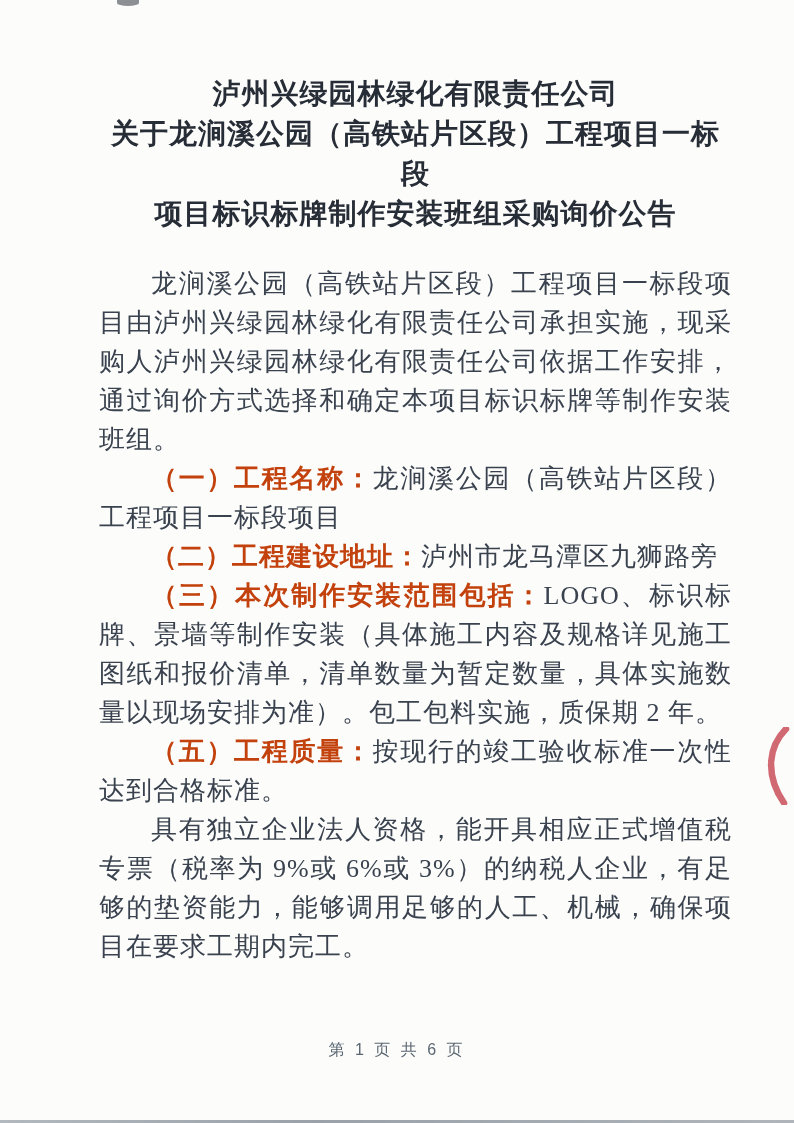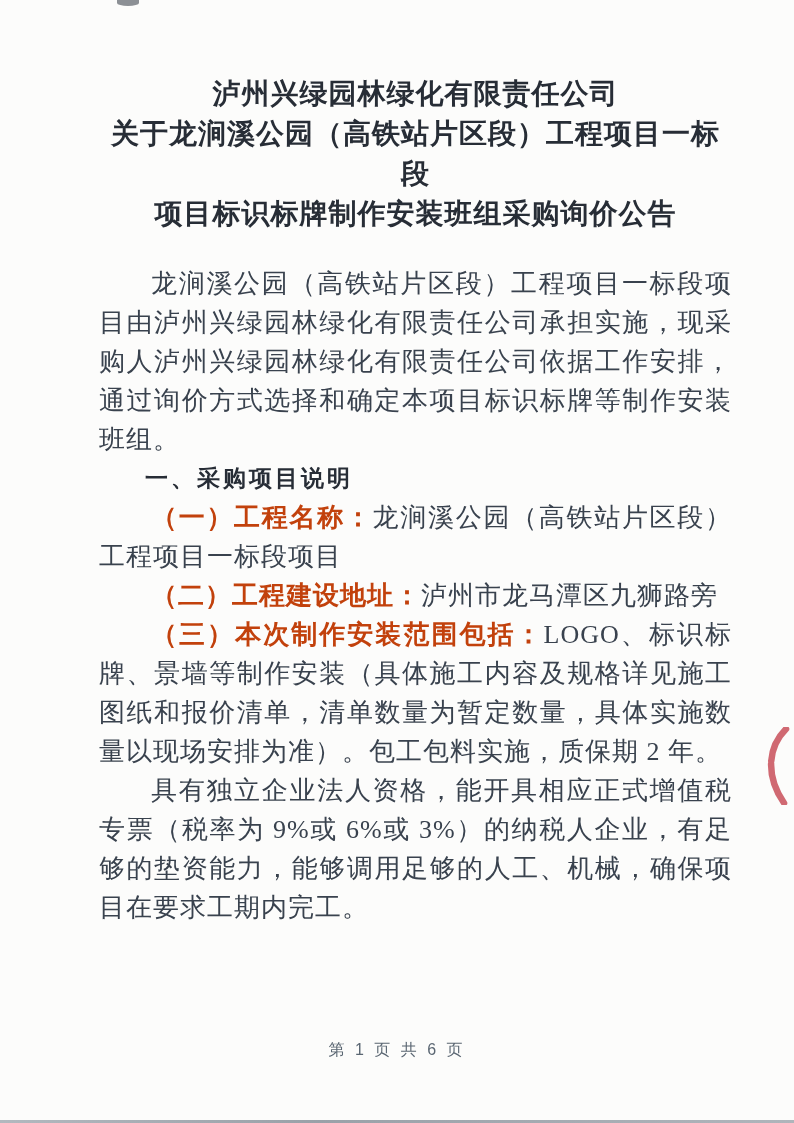--- a/index.html
+++ b/index.html
@@ -96,29 +96,29 @@
   <div class="content">
 
     <h1 class="doc-title">
       <span class="tline">泸州兴绿园林绿化有限责任公司</span>
       <span class="tline">关于龙涧溪公园（高铁站片区段）工程项目一标段</span>
       <span class="tline">项目标识标牌制作安装班组采购询价公告</span>
     </h1>
 
     <p class="para">龙涧溪公园（高铁站片区段）工程项目一标段项目由泸州兴绿园林绿化有限责任公司承担实施，现采购人泸州兴绿园林绿化有限责任公司依据工作安排，通过询价方式选择和确定本项目标识标牌等制作安装班组。</p>
 
-    <h2 class="sec-heading">一、采购项目说明</h2>
 
     <p class="para"><span class="item-label">（一）工程名称：</span><span>龙涧溪公园（高铁站片区段）工程项目一标段项目</span></p>
 
     <p class="para"><span class="item-label">（二）工程建设地址：</span><span>泸州市龙马潭区九狮路旁</span></p>
 
     <p class="para"><span class="item-label">（三）本次制作安装范围包括：</span><span>LOGO、标识标牌、景墙等制作安装（具体施工内容及规格详见施工图纸和报价清单，清单数量为暂定数量，具体实施数量以现场安排为准）。包工包料实施，质保期 2 年。</span></p>
 
 
+    <p class="para"><span class="item-label">（五）工程质量：</span><span>按现行的竣工验收标准一次性达到合格标准。</span></p>
 
 
     <p class="para">具有独立企业法人资格，能开具相应正式增值税专票（税率为 9%或 6%或 3%）的纳税人企业，有足够的垫资能力，能够调用足够的人工、机械，确保项目在要求工期内完工。</p>
 
 
 
   </div>
 
   <svg class="stamp-arc" viewBox="0 0 30 78" aria-hidden="true">
     <path d="M26 2 C 7 21, 6 50, 24 76" fill="none" stroke="#c9545f" stroke-width="6.5" stroke-linecap="round" stroke-dasharray="36 3 60" opacity="0.88"></path>

